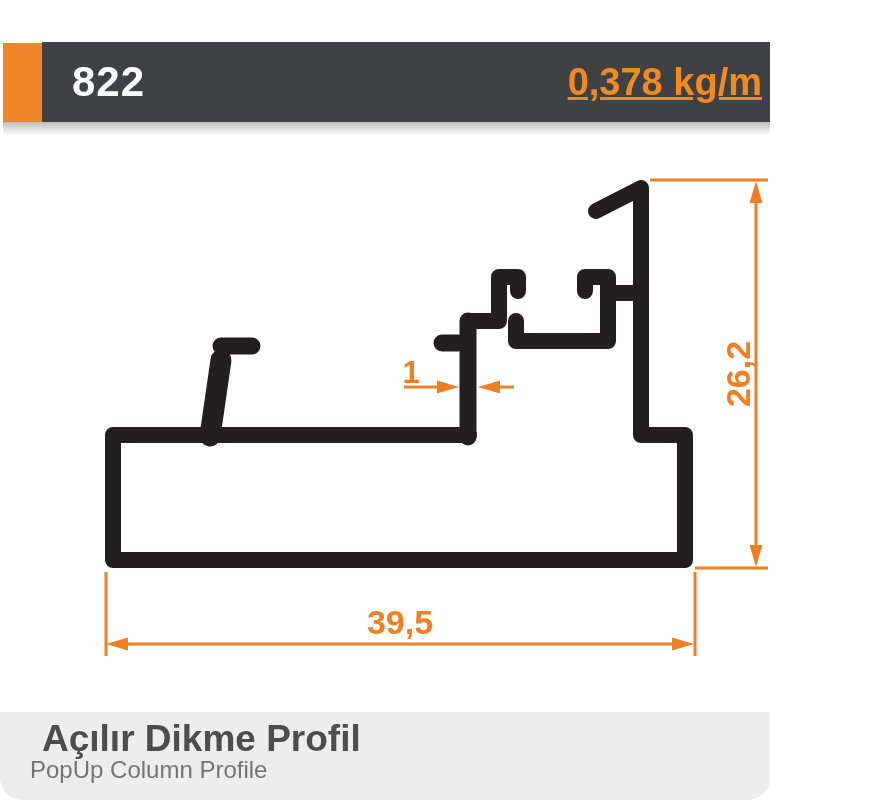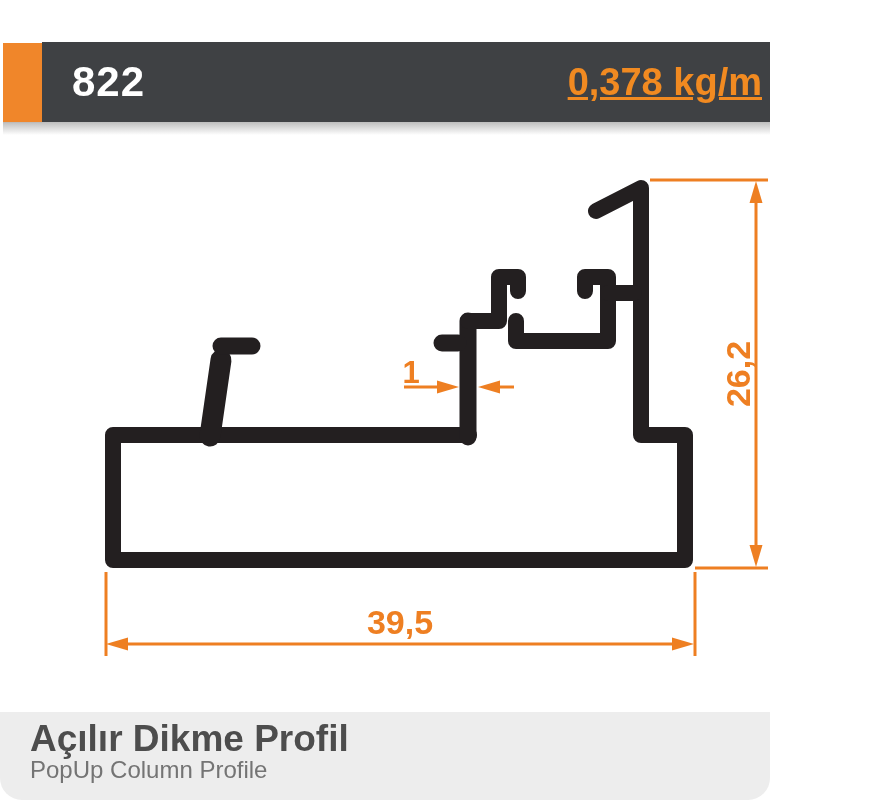--- a/index.html
+++ b/index.html
@@ -19,21 +19,21 @@
 
   
   .drawing{position:absolute;left:0;top:0;width:870px;height:800px;}
   .blk{stroke:#231f20;fill:none;stroke-linecap:round;stroke-linejoin:round;}
   .dim{stroke:#ee7f22;fill:none;stroke-width:3;}
   .dimfill{fill:#ee7f22;stroke:none;}
   .dimtxt{fill:#ee7f22;font-family:"Liberation Sans",sans-serif;font-weight:bold;}
 
   
   .footer{position:absolute;left:0;top:712px;width:870px;height:88px;background:#ededed;}
-  .footer-title{position:absolute;left:30px;top:6px;font-size:37px;font-weight:bold;color:#4d4d4d;}
+  .footer-title{position:absolute;left:42px;top:6px;font-size:37px;font-weight:bold;color:#4d4d4d;}
   .footer-sub{position:absolute;left:30px;top:44px;font-size:24px;font-weight:normal;color:#747474;}
 </style>
 </head>
 <body>
 
 <div id="page">
 
   <div class="hdr-orange"></div>
   <div class="hdr-bar">
     <span class="hdr-num">822</span>

